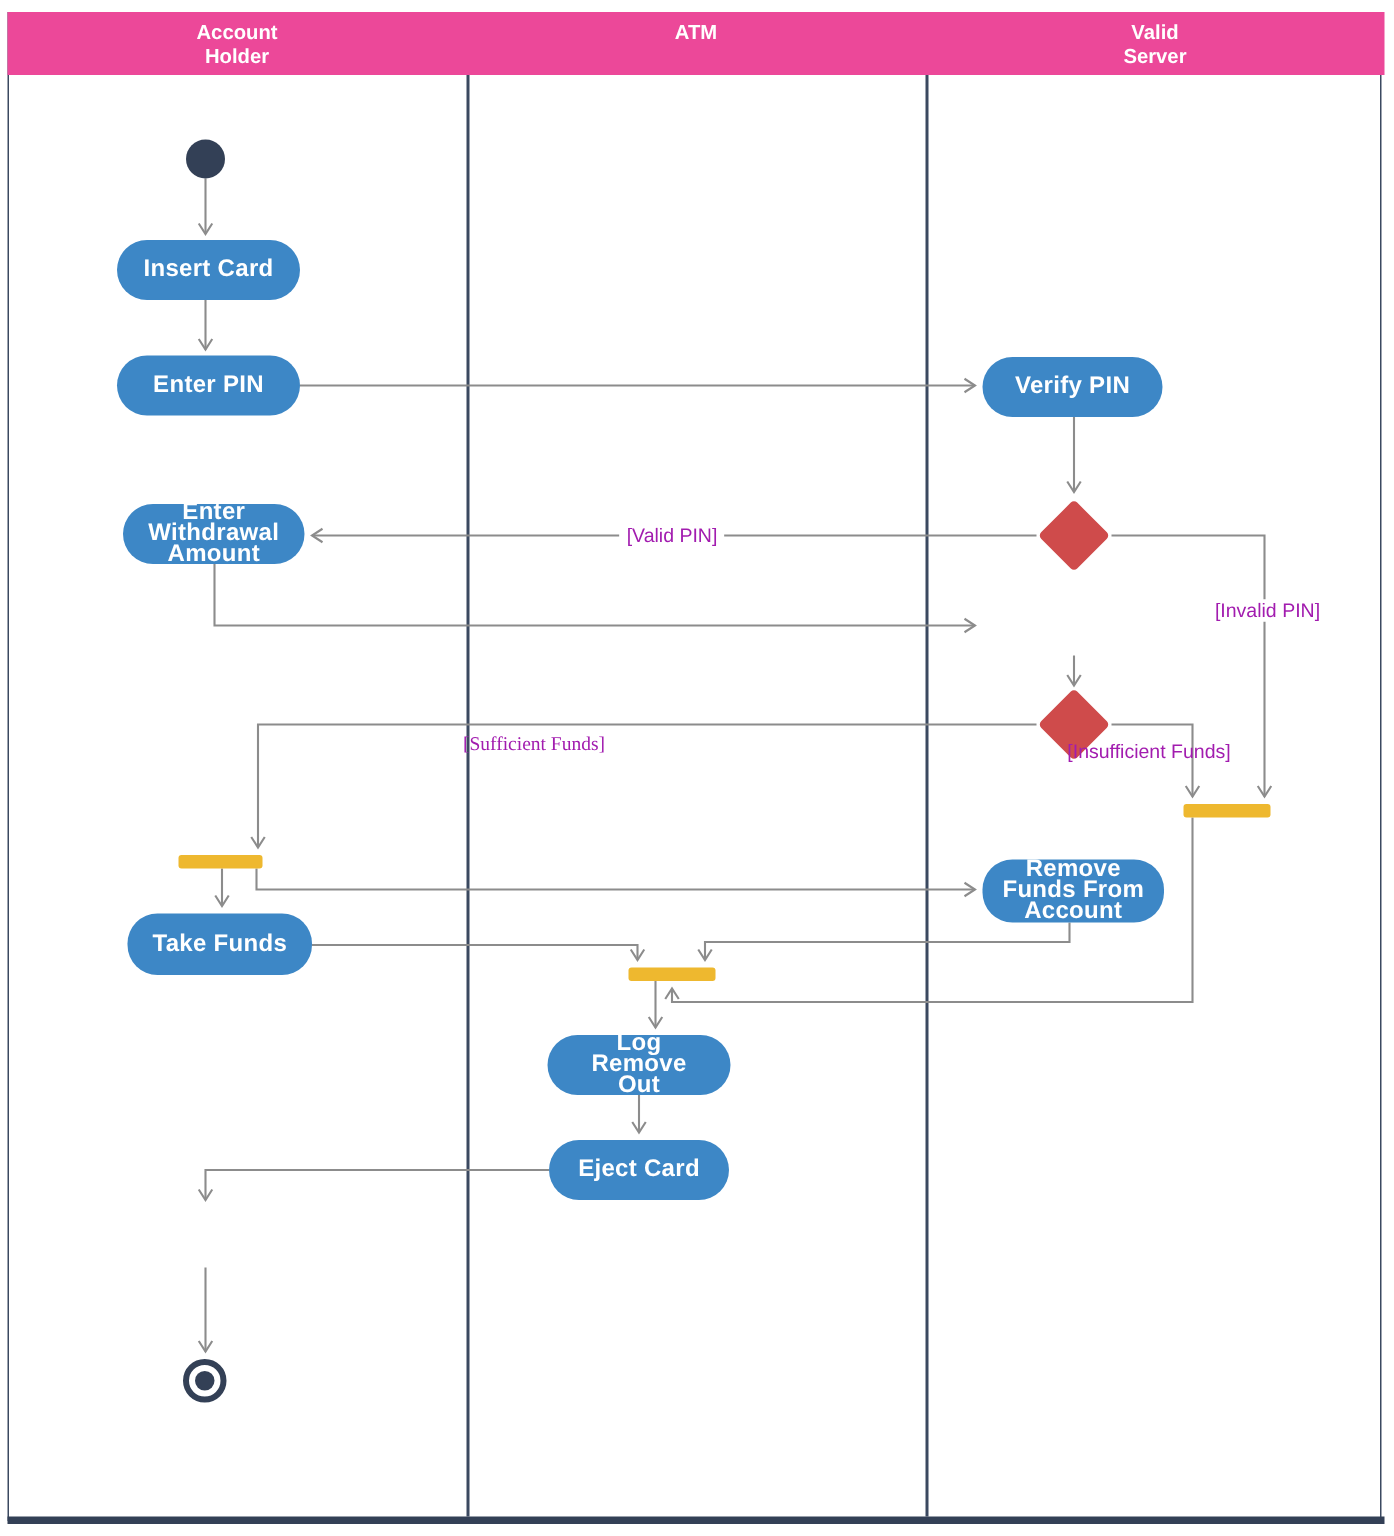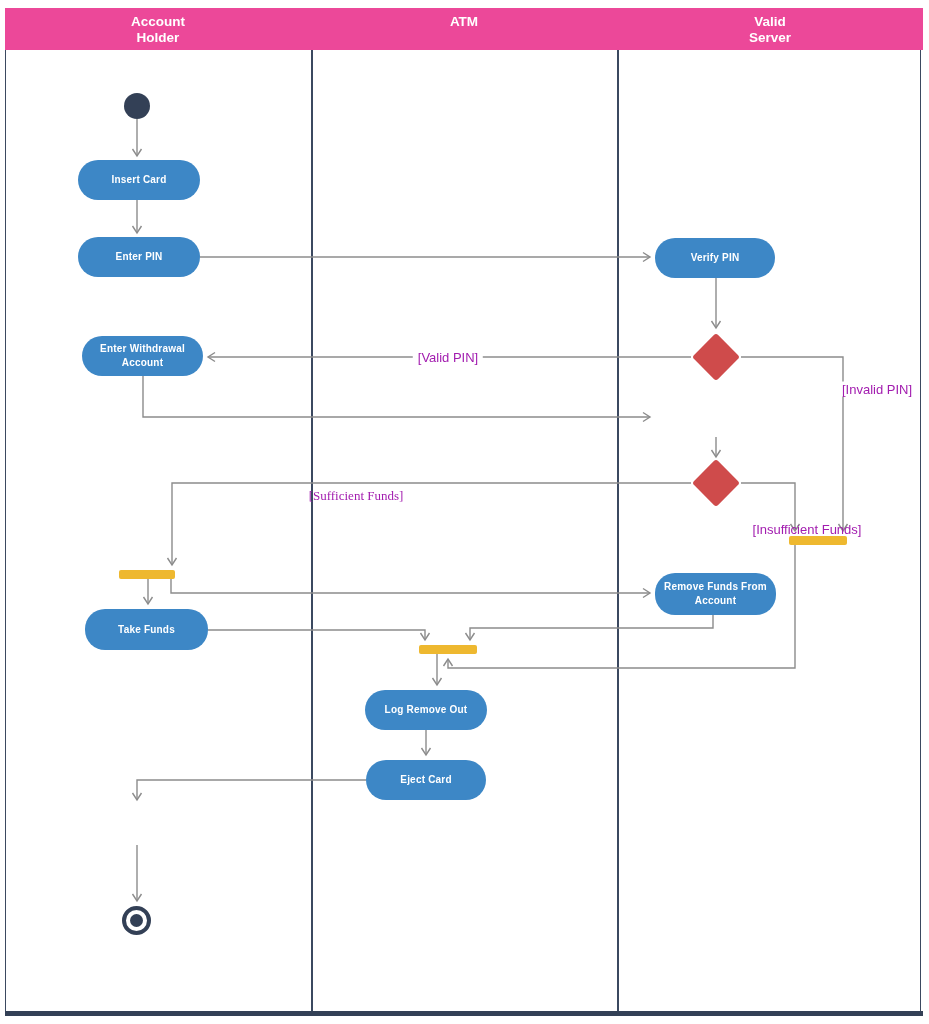--- a/index.html
+++ b/index.html
@@ -24,21 +24,21 @@
   .lt-1{width:306px;} .lt-2{width:306px;} .lt-3{width:306px;}
   .lane-divider{
     position:absolute;top:50px;width:1.5px;height:961px;background:#3b4960;
   }
   .footer-bar{
     position:absolute;left:5px;top:1011px;width:918px;height:5px;background:#334056;
   }
   .edges{position:absolute;left:0;top:0;width:929px;height:1024px;pointer-events:none;}
   .node{
     position:absolute;background:#3d87c6;border-radius:20px;color:#ffffff;
-    font-size:10px;font-weight:600;display:flex;align-items:center;justify-content:center;
+    font-size:16px;font-weight:600;display:flex;align-items:center;justify-content:center;
     text-align:center;line-height:14px;padding:0 14px;box-sizing:border-box;letter-spacing:.2px;
   }
   .start-node{
     position:absolute;width:26px;height:26px;border-radius:50%;background:#334056;
   }
   .end-node{
     position:absolute;width:21px;height:21px;border-radius:50%;
     border:4px solid #334056;background:#ffffff;
     display:flex;align-items:center;justify-content:center;
   }
@@ -109,32 +109,32 @@
     </g>
   </svg>
 
   <div class="start-node" style="left:124px;top:93px;"></div>
   <div class="end-node" style="left:122px;top:906px;">
     <div class="dot"></div>
   </div>
 
   <div class="node" style="left:78px;top:160px;width:122px;height:40px;">Insert Card</div>
   <div class="node" style="left:78px;top:237px;width:122px;height:40px;">Enter PIN</div>
-  <div class="node" style="left:82px;top:336px;width:121px;height:40px;padding:0 8px;">Enter Withdrawal Account</div>
+  <div class="node" style="left:82px;top:336px;width:121px;height:40px;padding:0 8px;">Enter Withdrawal Amount</div>
   <div class="node" style="left:655px;top:238px;width:120px;height:40px;">Verify PIN</div>
   <div class="node" style="left:655px;top:573px;width:121px;height:42px;padding:0 6px;">Remove Funds From Account</div>
   <div class="node" style="left:85px;top:609px;width:123px;height:41px;">Take Funds</div>
   <div class="node" style="left:365px;top:690px;width:122px;height:40px;">Log Remove Out</div>
   <div class="node" style="left:366px;top:760px;width:120px;height:40px;">Eject Card</div>
 
   <div class="diamond" style="left:699px;top:340px;"></div>
   <div class="diamond" style="left:699px;top:466px;"></div>
 
   <div class="sync-bar" style="left:119px;top:570px;width:56px;"></div>
   <div class="sync-bar" style="left:789px;top:536px;width:58px;"></div>
   <div class="sync-bar" style="left:419px;top:645px;width:58px;"></div>
 
   <span class="edge-label masked" style="left:448px;top:357px;">[Valid PIN]</span>
-  <span class="edge-label masked" style="left:845px;top:389px;margin-left:32px;">[Invalid PIN]</span>
+  <span class="edge-label masked" style="left:845px;top:407px;">[Invalid PIN]</span>
   <span class="edge-label" style="left:356px;top:496px;font-family:Liberation Serif, serif;">[Sufficient Funds]</span>
-  <span class="edge-label" style="left:807px;top:501px;margin-top:28px;">[Insufficient Funds]</span>
+  <span class="edge-label" style="left:766px;top:501px;">[Insufficient Funds]</span>
 
 </div>
 
 </body></html>

